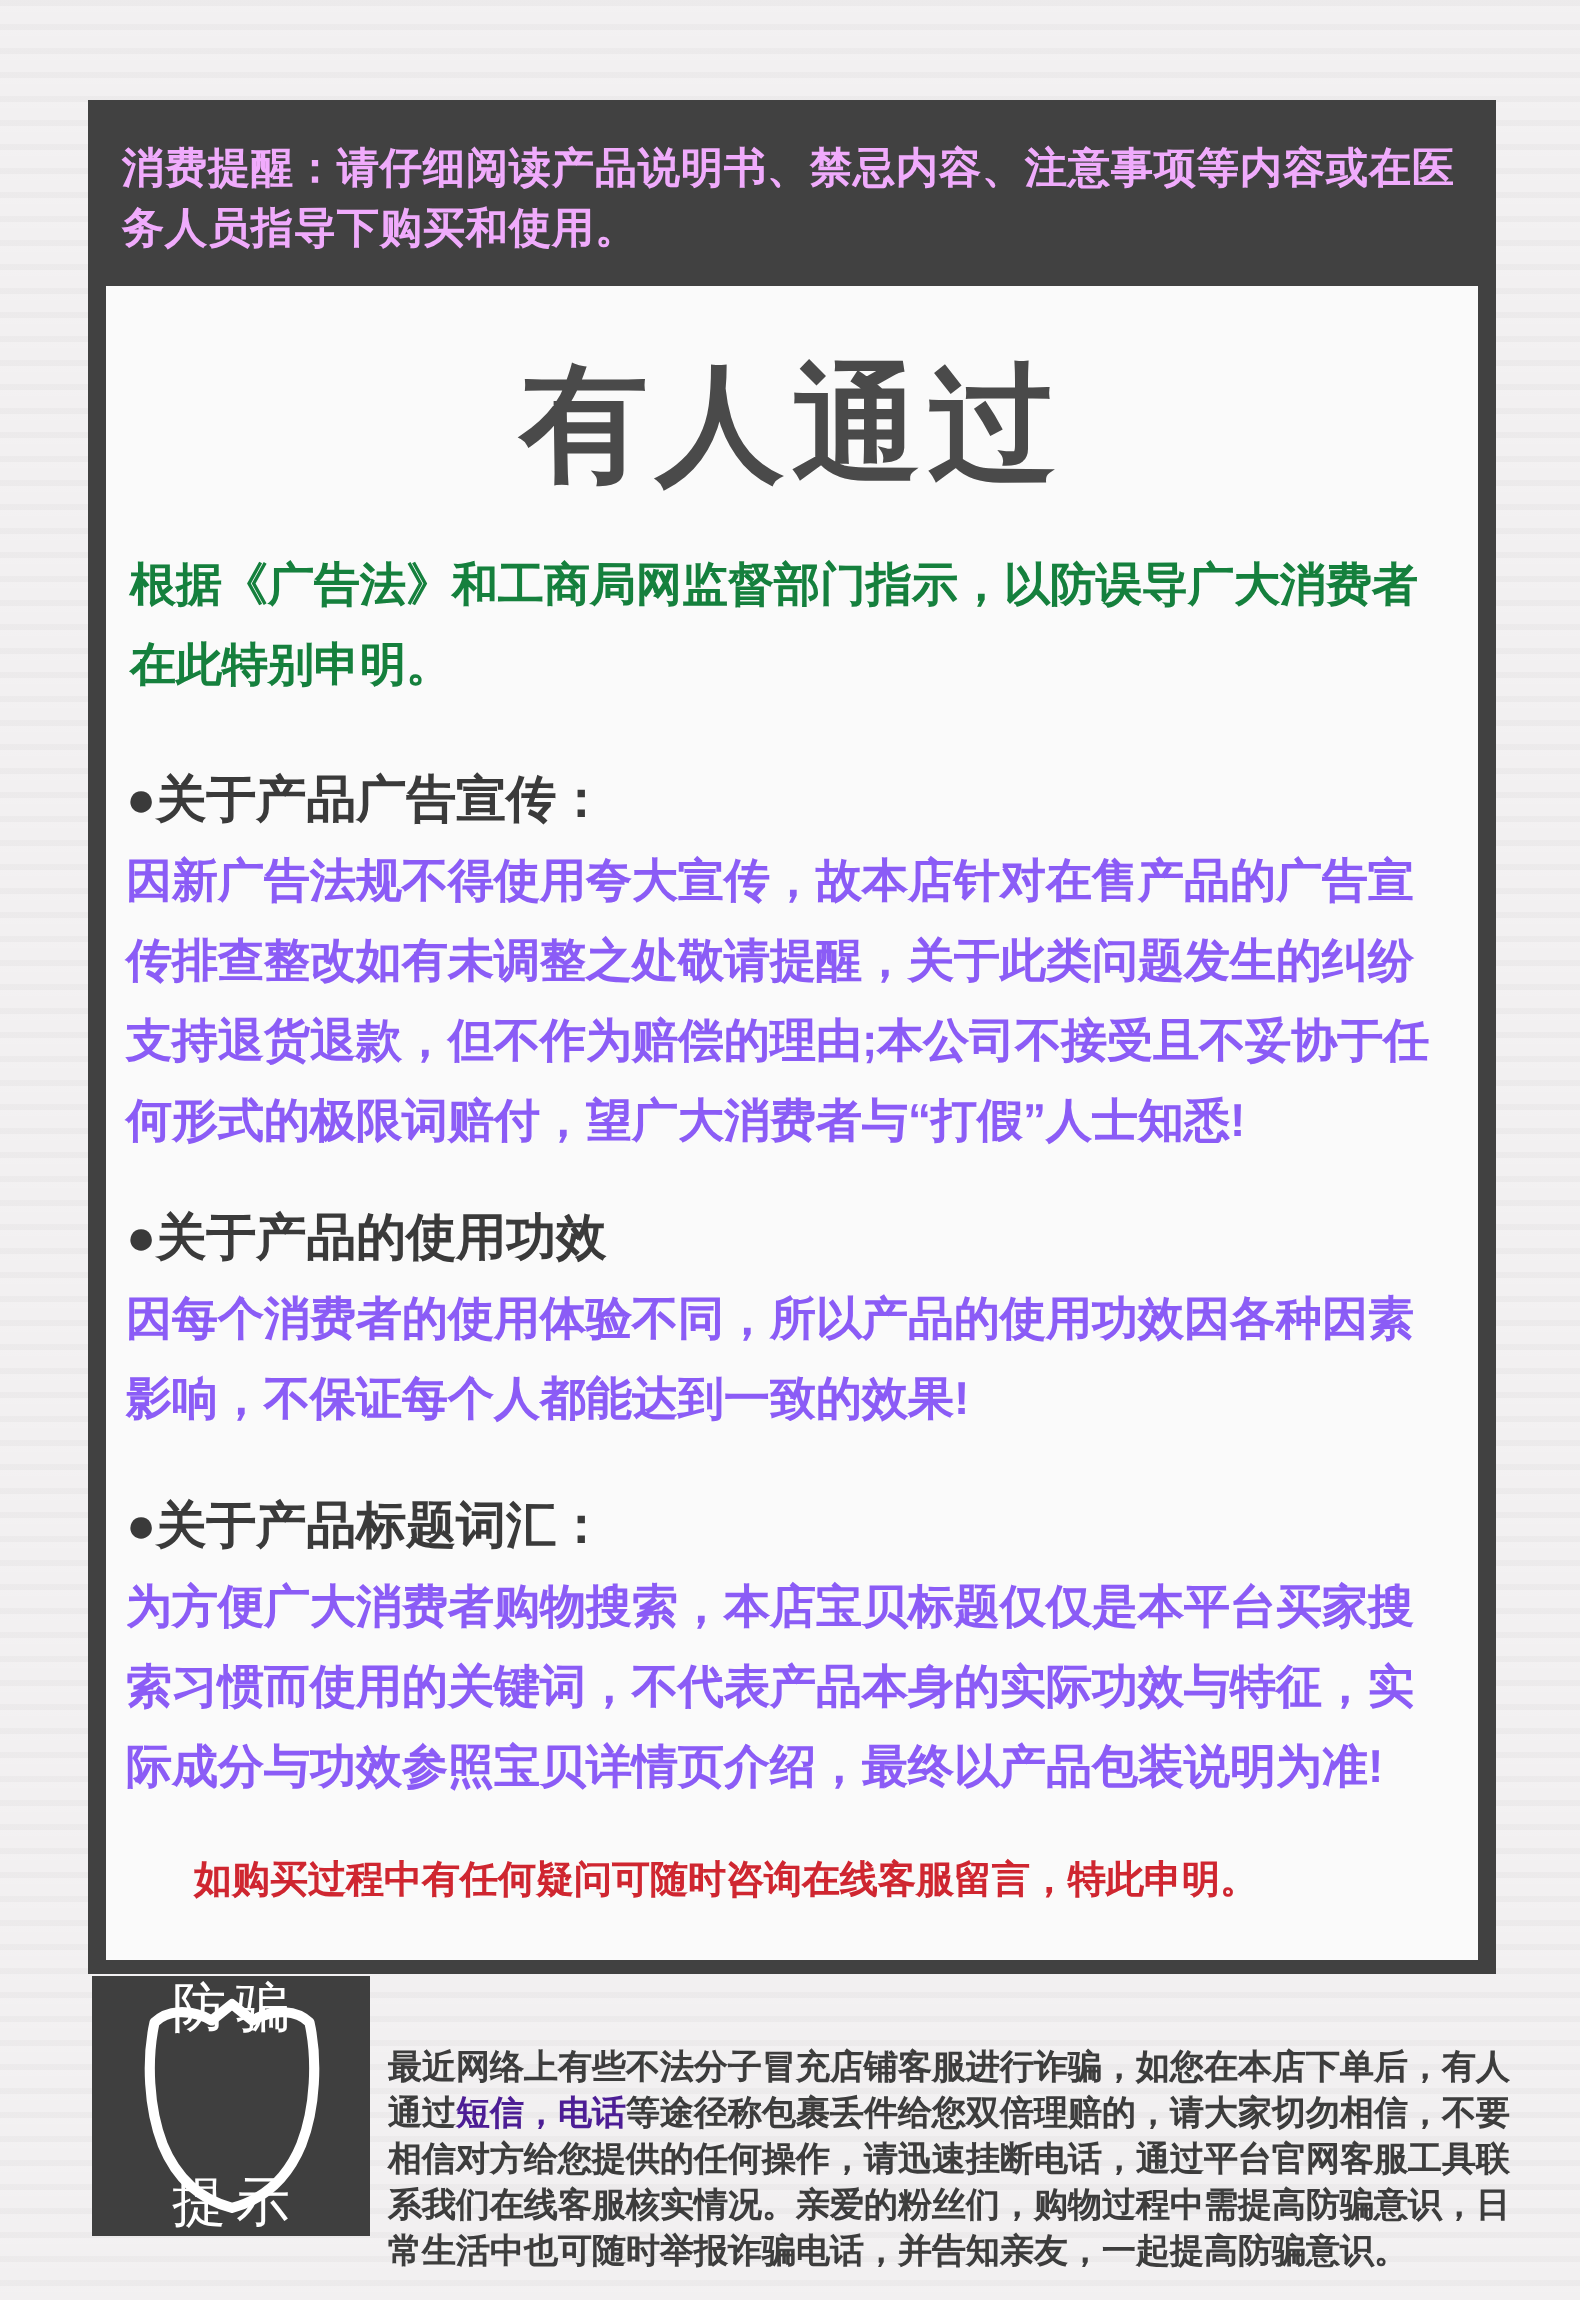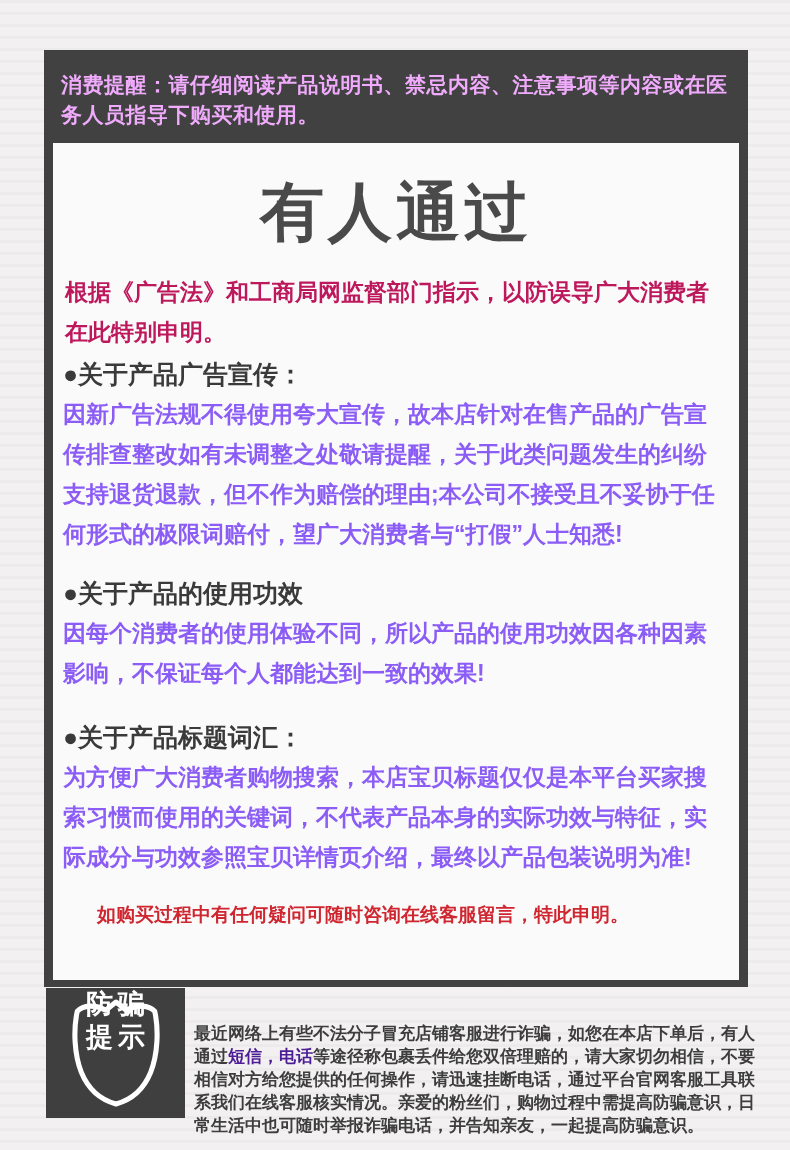--- a/index.html
+++ b/index.html
@@ -25,24 +25,24 @@
   .panel{
     flex:1;margin:0 9px 7px 9px;background:#fafafa;
     overflow:hidden;padding:0 10px;box-sizing:border-box;
   }
   .title{
     margin-top:36px;text-align:center;
     font-size:64px;line-height:1.05;font-weight:bold;color:#4a4a4a;letter-spacing:4px;
   }
   .intro{
     margin:26px 2px 0;
-    font-size:23px;line-height:40px;color:#be185d;font-weight:600;
+    font-size:23px;line-height:40px;color:#15803d;font-weight:600;
   }
   .sec-h{
-    margin-top:6px;
+    margin-top:32px;
     font-size:25px;line-height:32px;font-weight:bold;color:#3a3a3a;
   }
   .sec-b{
     margin-top:4px;
     font-size:23px;line-height:40px;color:#8b5cf6;font-weight:600;
   }
   .sec-h.h2{margin-top:12px;}
   .sec-h.h3{margin-top:28px;}
   .note{
     margin:14px 0 0 34px;
@@ -52,22 +52,22 @@
     position:absolute;left:46px;top:988px;width:716px;
     display:flex;align-items:flex-start;
   }
   .shield-box{
     width:139px;height:130px;background:#3f3f3f;flex:0 0 auto;
     position:relative;
   }
   .shield-box svg{position:absolute;left:50%;top:50%;transform:translate(-50%,-50%);}
   .shield-text{
     position:absolute;left:0;top:0;width:100%;height:100%;
-    display:flex;flex-direction:column;align-items:center;justify-content:flex-start;
-    color:#ffffff;font-size:27px;font-weight:bold;line-height:33px;letter-spacing:5px;
+    display:flex;flex-direction:column;align-items:center;justify-content:space-between;
+    color:#ffffff;font-size:27px;font-weight:normal;line-height:33px;letter-spacing:5px;
     text-indent:5px;
   }
   .fraud-text{
     margin-left:9px;width:582px;padding-top:17px;
     font-size:17px;line-height:23px;color:#3d3d3d;font-weight:600;
   }
   .fraud-text .red{color:#4c1d95;}
 </style>
 </head>
 <body>

